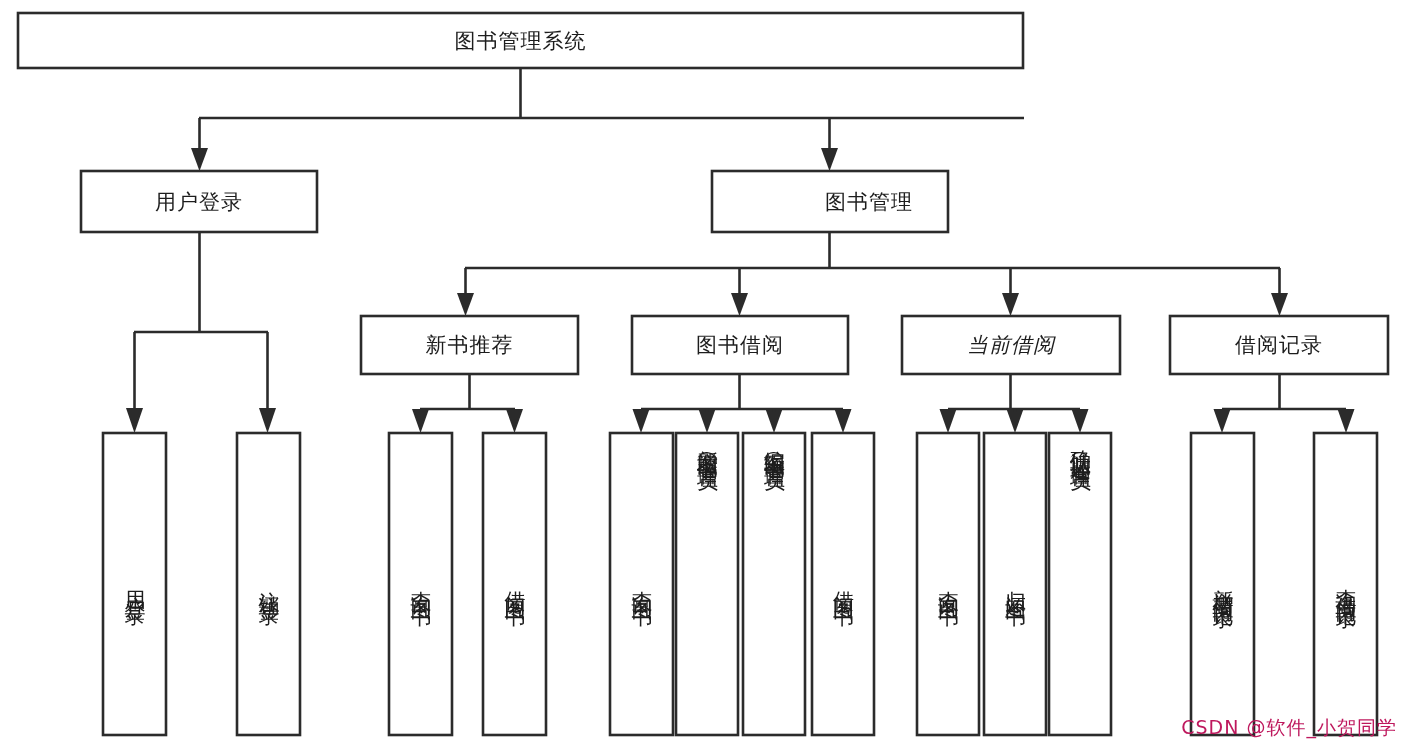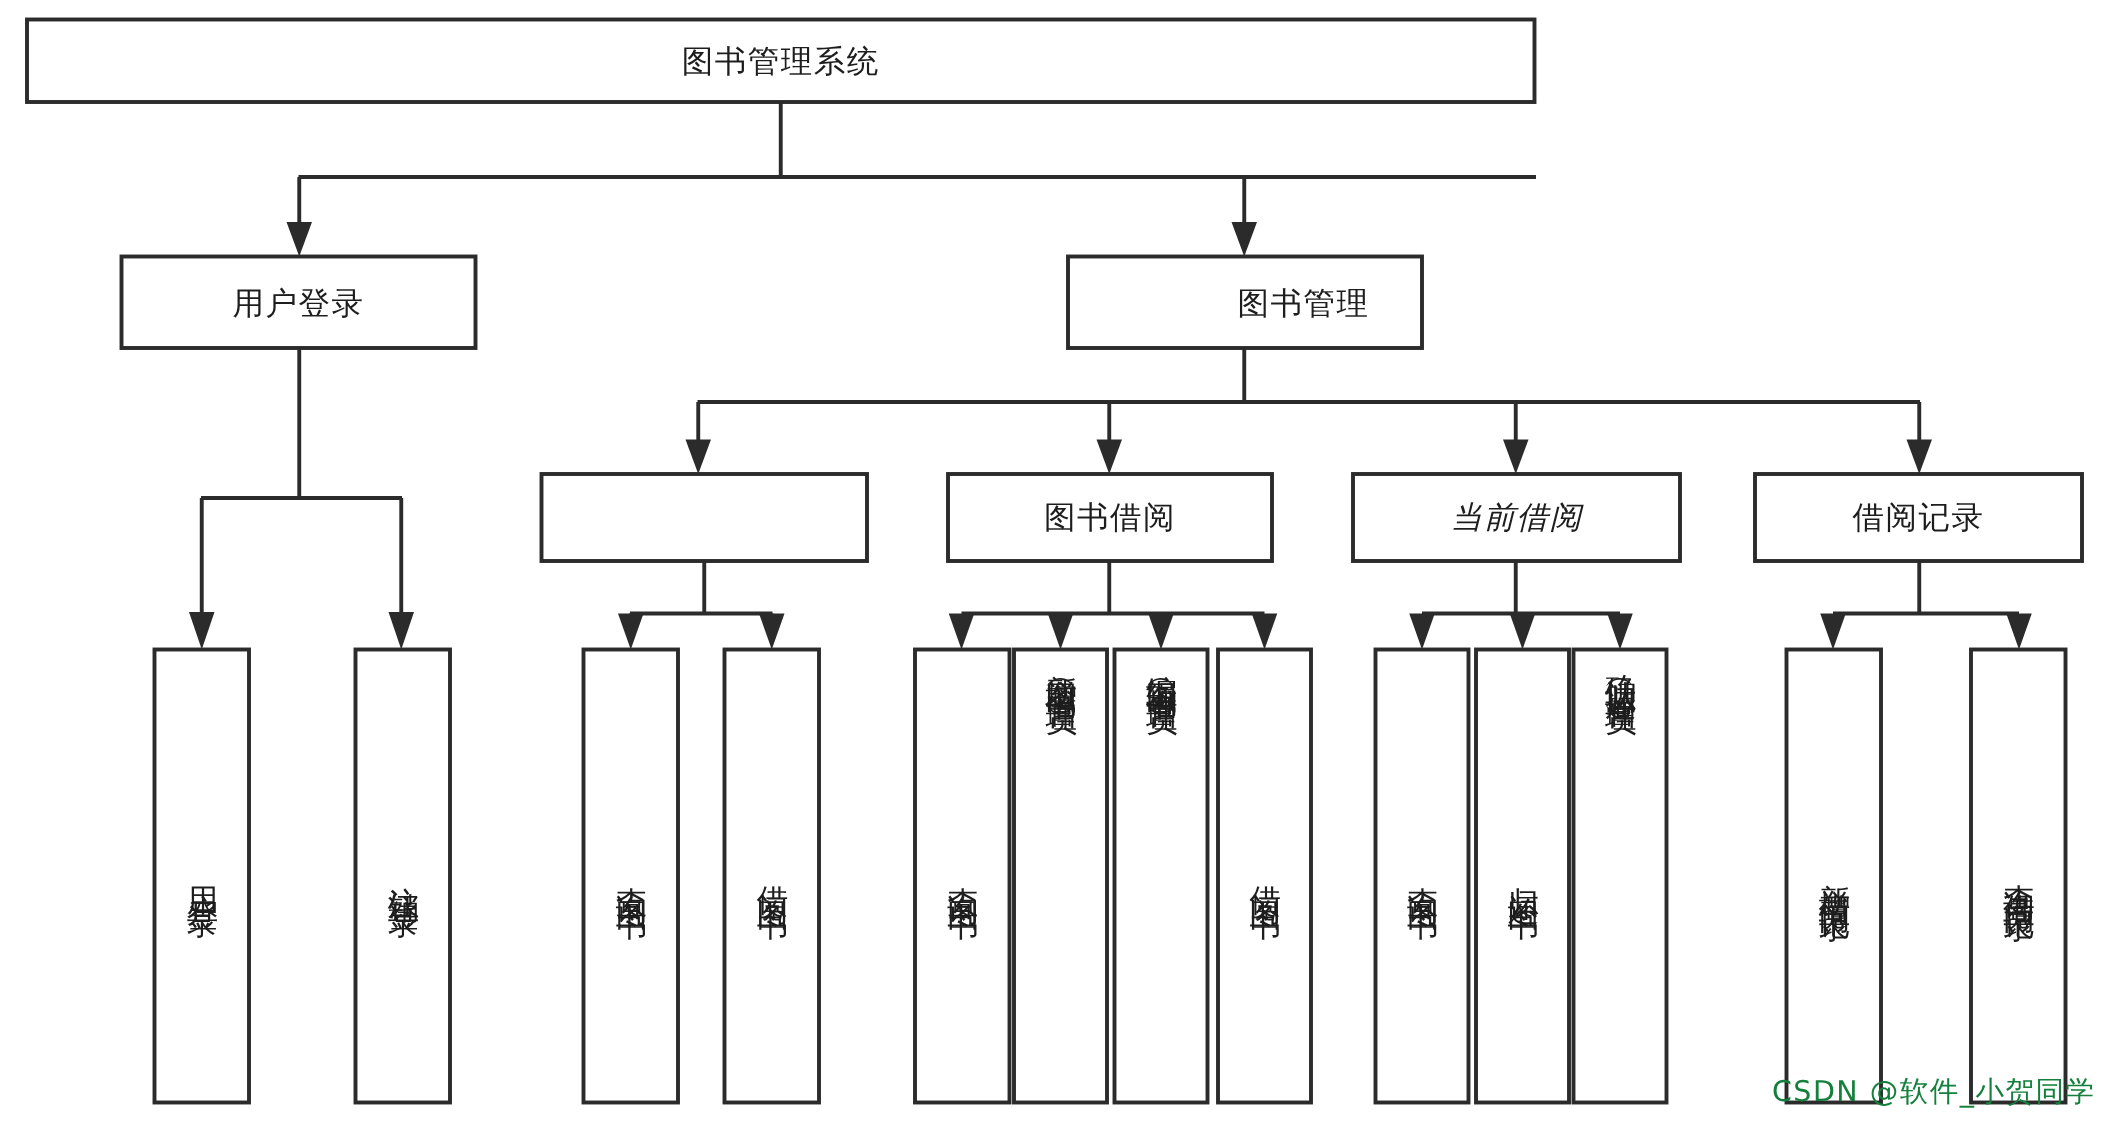--- a/index.html
+++ b/index.html
@@ -74,21 +74,21 @@
     color: #1d1d1d;
     letter-spacing: 1px;
     white-space: nowrap;
   }
   #watermark {
     position: absolute;
     right: 8px;
     bottom: 6px;
     font-family: "DejaVu Sans", "Liberation Sans", sans-serif;
     font-size: 19px;
-    color: #15803d;
+    color: #be185d;
     letter-spacing: 1px;
     white-space: nowrap;
     pointer-events: none;
   }
 </style>
 </head>
 <body>
 
 <div id="diagram-root">
 
@@ -195,20 +195,23 @@
   </div>
 
   <div class="hlabel-wrap" style="left:81px; top:171px; width:236px; height:61px;">
     <span class="hlabel-text">用户登录</span>
   </div>
 
   <div class="hlabel-wrap" style="left:712px; top:171px; width:236px; height:61px;margin-left:39px;">
     <span class="hlabel-text">图书管理</span>
   </div>
 
+  <div class="hlabel-wrap" style="left:361px; top:316px; width:217px; height:58px;">
+    <span class="hlabel-text">新书推荐</span>
+  </div>
 
   <div class="hlabel-wrap" style="left:632px; top:316px; width:216px; height:58px;">
     <span class="hlabel-text">图书借阅</span>
   </div>
 
   <div class="hlabel-wrap" style="left:902px; top:316px; width:218px; height:58px;font-style:italic;">
     <span class="hlabel-text">当前借阅</span>
   </div>
 
   <div class="hlabel-wrap" style="left:1170px; top:316px; width:218px; height:58px;">

